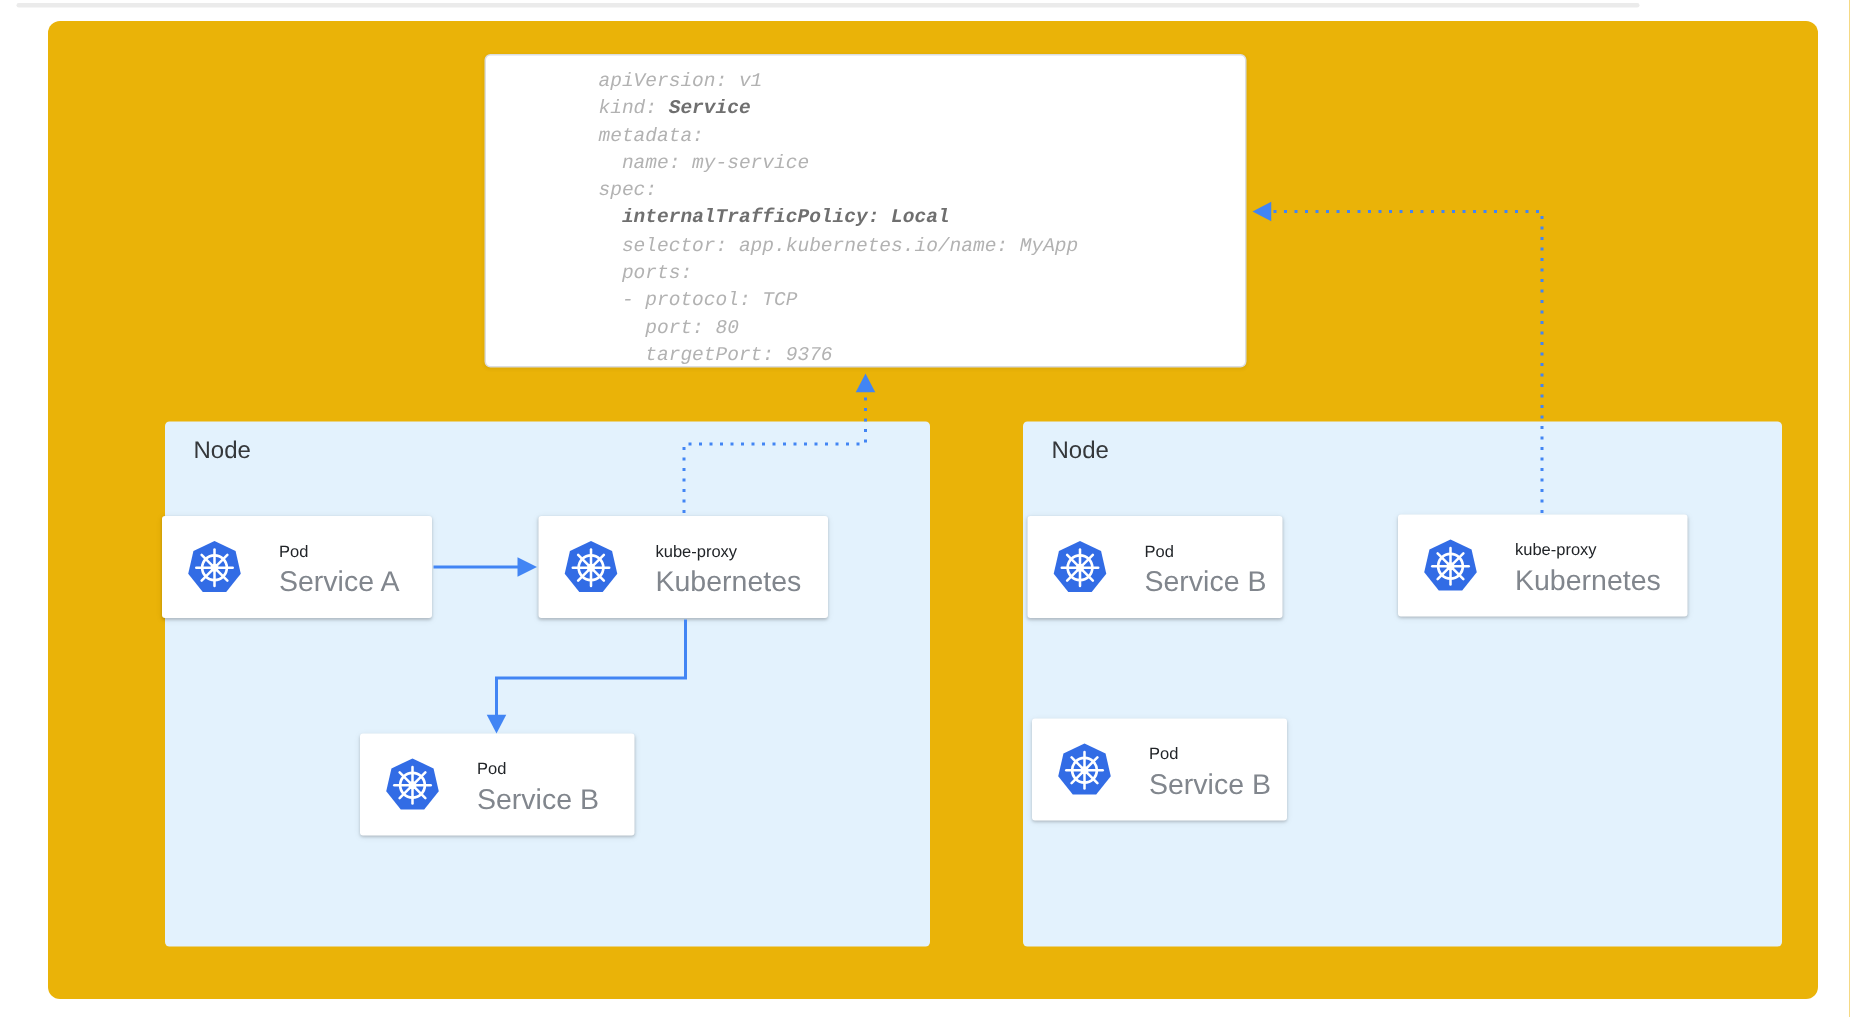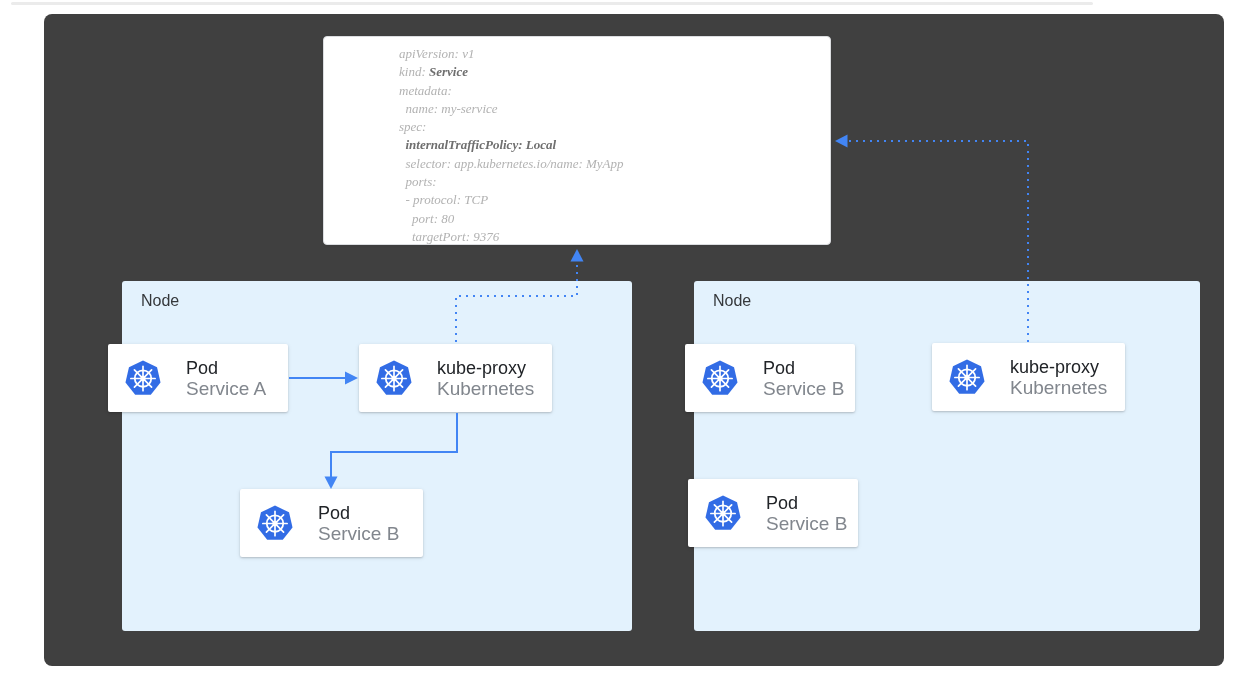--- a/index.html
+++ b/index.html
@@ -6,33 +6,33 @@
   body{
     width:1233px;height:683px;position:relative;overflow:hidden;
     background:#ffffff;
     font-family:"Liberation Sans", sans-serif;
   }
   .top-divider{
     position:absolute;left:11px;top:2px;width:1082px;height:3px;
     background:#ebebeb;border-radius:2px;
   }
   .canvas{
-    position:absolute;left:44px;top:14px;width:1180px;height:652px;
-    background:#404040;border-radius:8px;
+    position:absolute;left:32px;top:14px;width:1180px;height:652px;
+    background:#eab308;border-radius:8px;
   }
   
   .yaml-card{
     position:absolute;left:323px;top:36px;width:508px;height:209px;
     background:#ffffff;border:1px solid #dbdde0;border-radius:4px;
     box-shadow:0 1px 3px rgba(0,0,0,0.07);
     box-sizing:border-box;
   }
   .yaml-code{
     padding:8px 0 0 75px;
-    font-family:Liberation Serif, serif;
+    font-family:Liberation Mono, monospace;
     font-style:italic;font-size:13px;line-height:18.3px;
     color:var(--yaml-text,#b2b2b2);
     white-space:pre;
   }
   .yaml-line span.b{font-weight:bold;color:var(--yaml-bold-text,#6f6f6f);}
   
   .node{
     position:absolute;background:var(--node-background,#e3f2fd);
     border-radius:3px;
   }
@@ -50,21 +50,21 @@
   }
   .card-pod-a{left:108px;top:344px;width:180px;height:68px;}
   .card-kp-left{left:359px;top:344px;width:193px;height:68px;}
   .card-pod-b-left{left:240px;top:489px;width:183px;height:68px;}
   .card-pod-b-r1{left:685px;top:344px;width:170px;height:68px;}
   .card-kp-right{left:932px;top:343px;width:193px;height:68px;}
   .card-pod-b-r2{left:688px;top:479px;width:170px;height:68px;}
   .k8s-icon{width:38px;height:38px;margin-left:16px;flex:0 0 auto;display:block;}
   .k8s-icon svg{width:38px;height:38px;display:block;}
   .card-text{display:flex;flex-direction:column;margin-left:24px;}
-  .card-title{font-size:18px;line-height:22px;color:#212428;}
+  .card-title{font-size:11px;line-height:22px;color:#212428;}
   .card-subtitle{font-size:19px;line-height:20px;color:#81868d;}
   
   .arrows{
     position:absolute;left:0;top:0;width:1233px;height:683px;
     pointer-events:none;
   }
   .arrow-line{stroke:var(--arrow,#4285f4);stroke-width:2;fill:none;}
   .arrow-dotted{stroke-dasharray:2 5;}
   .arrow-head{fill:var(--arrow,#4285f4);stroke:none;}
   #k8s-logo .hept{fill:var(--kubernetes-logo,#326ce5);}

